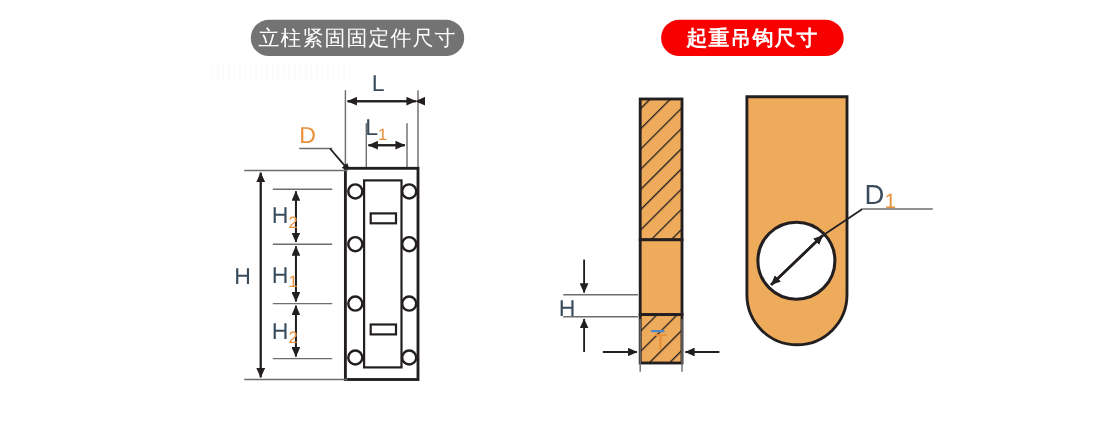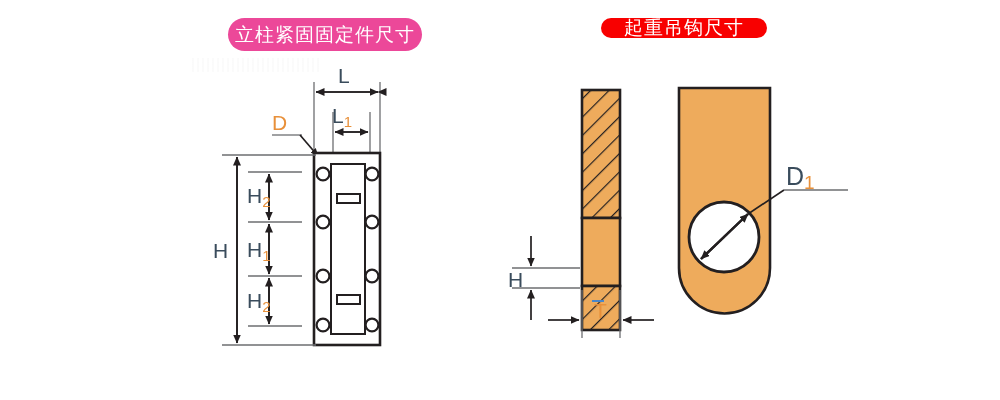--- a/index.html
+++ b/index.html
@@ -33,21 +33,22 @@
   #badge-left {
     left: 228px;
     top: 18px;
     width: 194px;
     height: 33px;
   }
   #badge-right {
     left: 601px;
     top: 18px;
     width: 166px;
-    height: 20px;
+    height: 33px;
+    font-weight: bold;
   }
   .svg-layer {
     position: absolute;
     left: 0;
     top: 0;
     width: 1000px;
     height: 400px;
   }
   .dimtext {
     font-family: "Liberation Sans", sans-serif;
@@ -67,21 +68,21 @@
         #888 0px, #888 2px, transparent 2px, transparent 5px);
   }
 </style>
 </head>
 <body>
 
 <div id="stage">
 
   <div class="watermark"></div>
 
-  <div class="badge" id="badge-left" style="background: #ec4899; color: rgb(255, 255, 255);">立柱紧固固定件尺寸</div>
+  <div class="badge" id="badge-left" style="background: #737373; color: rgb(255, 255, 255);">立柱紧固固定件尺寸</div>
 
   <div class="badge" id="badge-right" style="background: rgb(248, 0, 0); color: rgb(255, 255, 255);">起重吊钩尺寸</div>
 
   <svg class="svg-layer" viewBox="0 0 1000 400">
     <defs>
       <marker id="ah" markerWidth="9" markerHeight="8" refX="8.5" refY="4" orient="auto" markerUnits="userSpaceOnUse">
         <path d="M0,0 L9,4 L0,8 Z" fill="#231f20"></path>
       </marker>
       <marker id="ah-s" markerWidth="8" markerHeight="7" refX="7.5" refY="3.5" orient="auto" markerUnits="userSpaceOnUse">
         <path d="M0,0 L8,3.5 L0,7 Z" fill="#231f20"></path>

